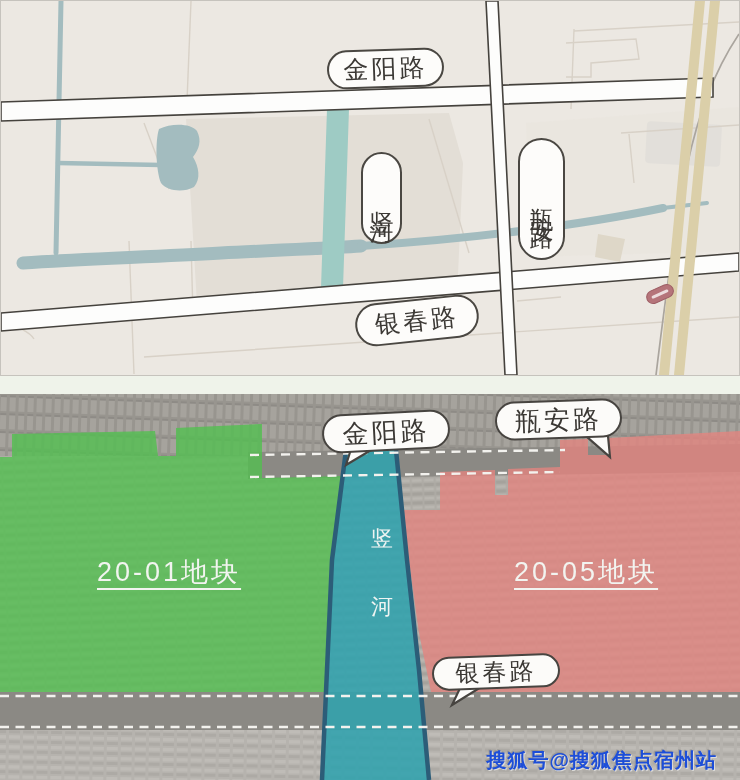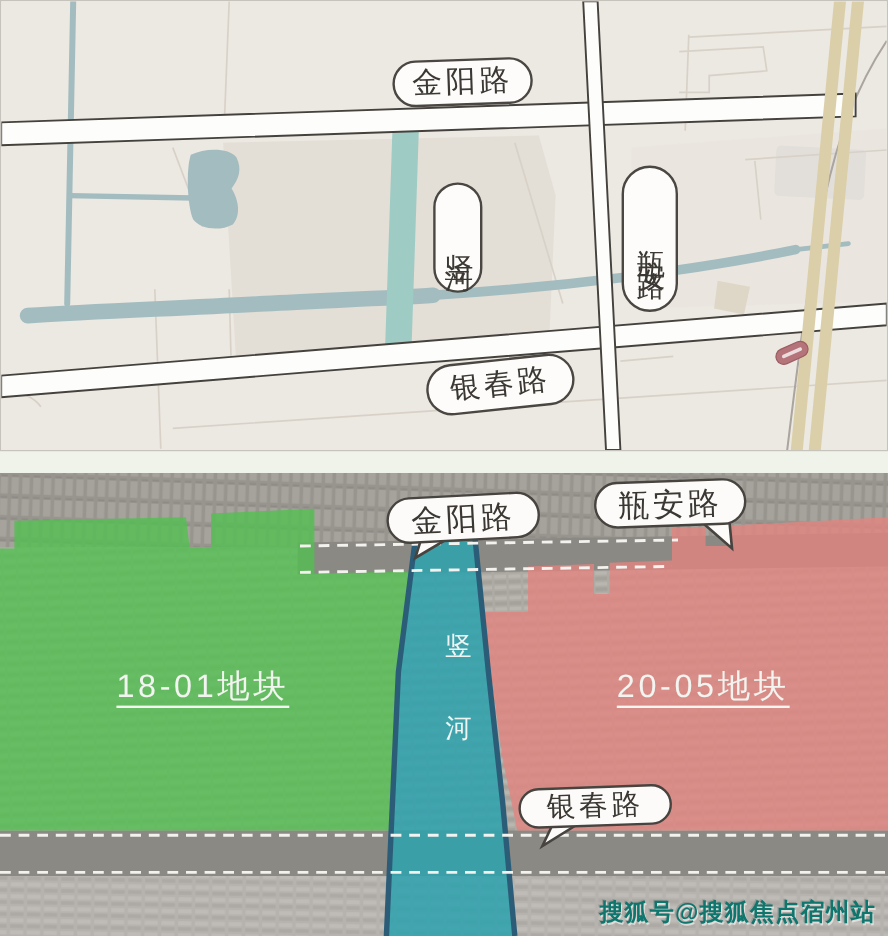--- a/index.html
+++ b/index.html
@@ -17,22 +17,22 @@
   .pill.vert{border-radius:24px;font-size:24px;writing-mode:vertical-rl;letter-spacing:9px;
              padding-top:6px;}
   
   .bubble{position:absolute;background:#fcfbf9;border:2px solid #474440;color:#3b3834;
           border-radius:20px;display:flex;align-items:center;justify-content:center;
           box-sizing:border-box;z-index:6;line-height:1;letter-spacing:3px;}
   .tail{position:absolute;z-index:5;}
   .parcel-label{position:absolute;color:#f2f4f0;font-size:27px;letter-spacing:3px;z-index:4;
                 text-decoration:underline;text-underline-offset:7px;text-decoration-thickness:2px;}
   .river-char{position:absolute;color:#eef4f2;font-size:22px;z-index:4;}
-  #watermark{position:absolute;right:10px;bottom:6px;font-size:20px;font-weight:bold;
-             color:#0f766e;letter-spacing:1px;z-index:7;
+  #watermark{position:absolute;right:23px;bottom:6px;font-size:20px;font-weight:bold;
+             color:#1d4ed8;letter-spacing:1px;z-index:7;
              text-shadow:1px 1px 0 rgba(255,255,255,.55),-1px -1px 0 rgba(110,110,110,.35);}
 </style>
 </head>
 <body>
 
 <div id="page">
 
   <div id="top-panel" class="panel">
     <svg width="738" height="374" viewBox="0 0 738 374">
       <rect x="0" y="0" width="738" height="374" fill="#ece8e2"></rect>
@@ -160,21 +160,21 @@
     <div class="bubble" style="left:322px;top:18px;width:128px;height:39px;font-size:26px;transform:rotate(-3deg);">
         <span>金阳路</span>
       </div>
     <div class="bubble" style="left:495px;top:6px;width:127px;height:39px;font-size:26px;transform:rotate(-2deg);">
         <span>瓶安路</span>
       </div>
     <div class="bubble" style="left:432px;top:261px;width:128px;height:34px;font-size:24px;transform:rotate(-2deg);">
         <span>银春路</span>
       </div>
 
-    <div class="parcel-label" style="left:97px;top:160px;">18-01地块</div>
+    <div class="parcel-label" style="left:97px;top:160px;">20-01地块</div>
     <div class="parcel-label" style="left:514px;top:160px;">20-05地块</div>
 
     <div class="river-char" style="left:371px;top:130px;">竖</div>
     <div class="river-char" style="left:371px;top:198px;">河</div>
 
     <div id="watermark">搜狐号@搜狐焦点宿州站</div>
   </div>
 
 </div>
 

